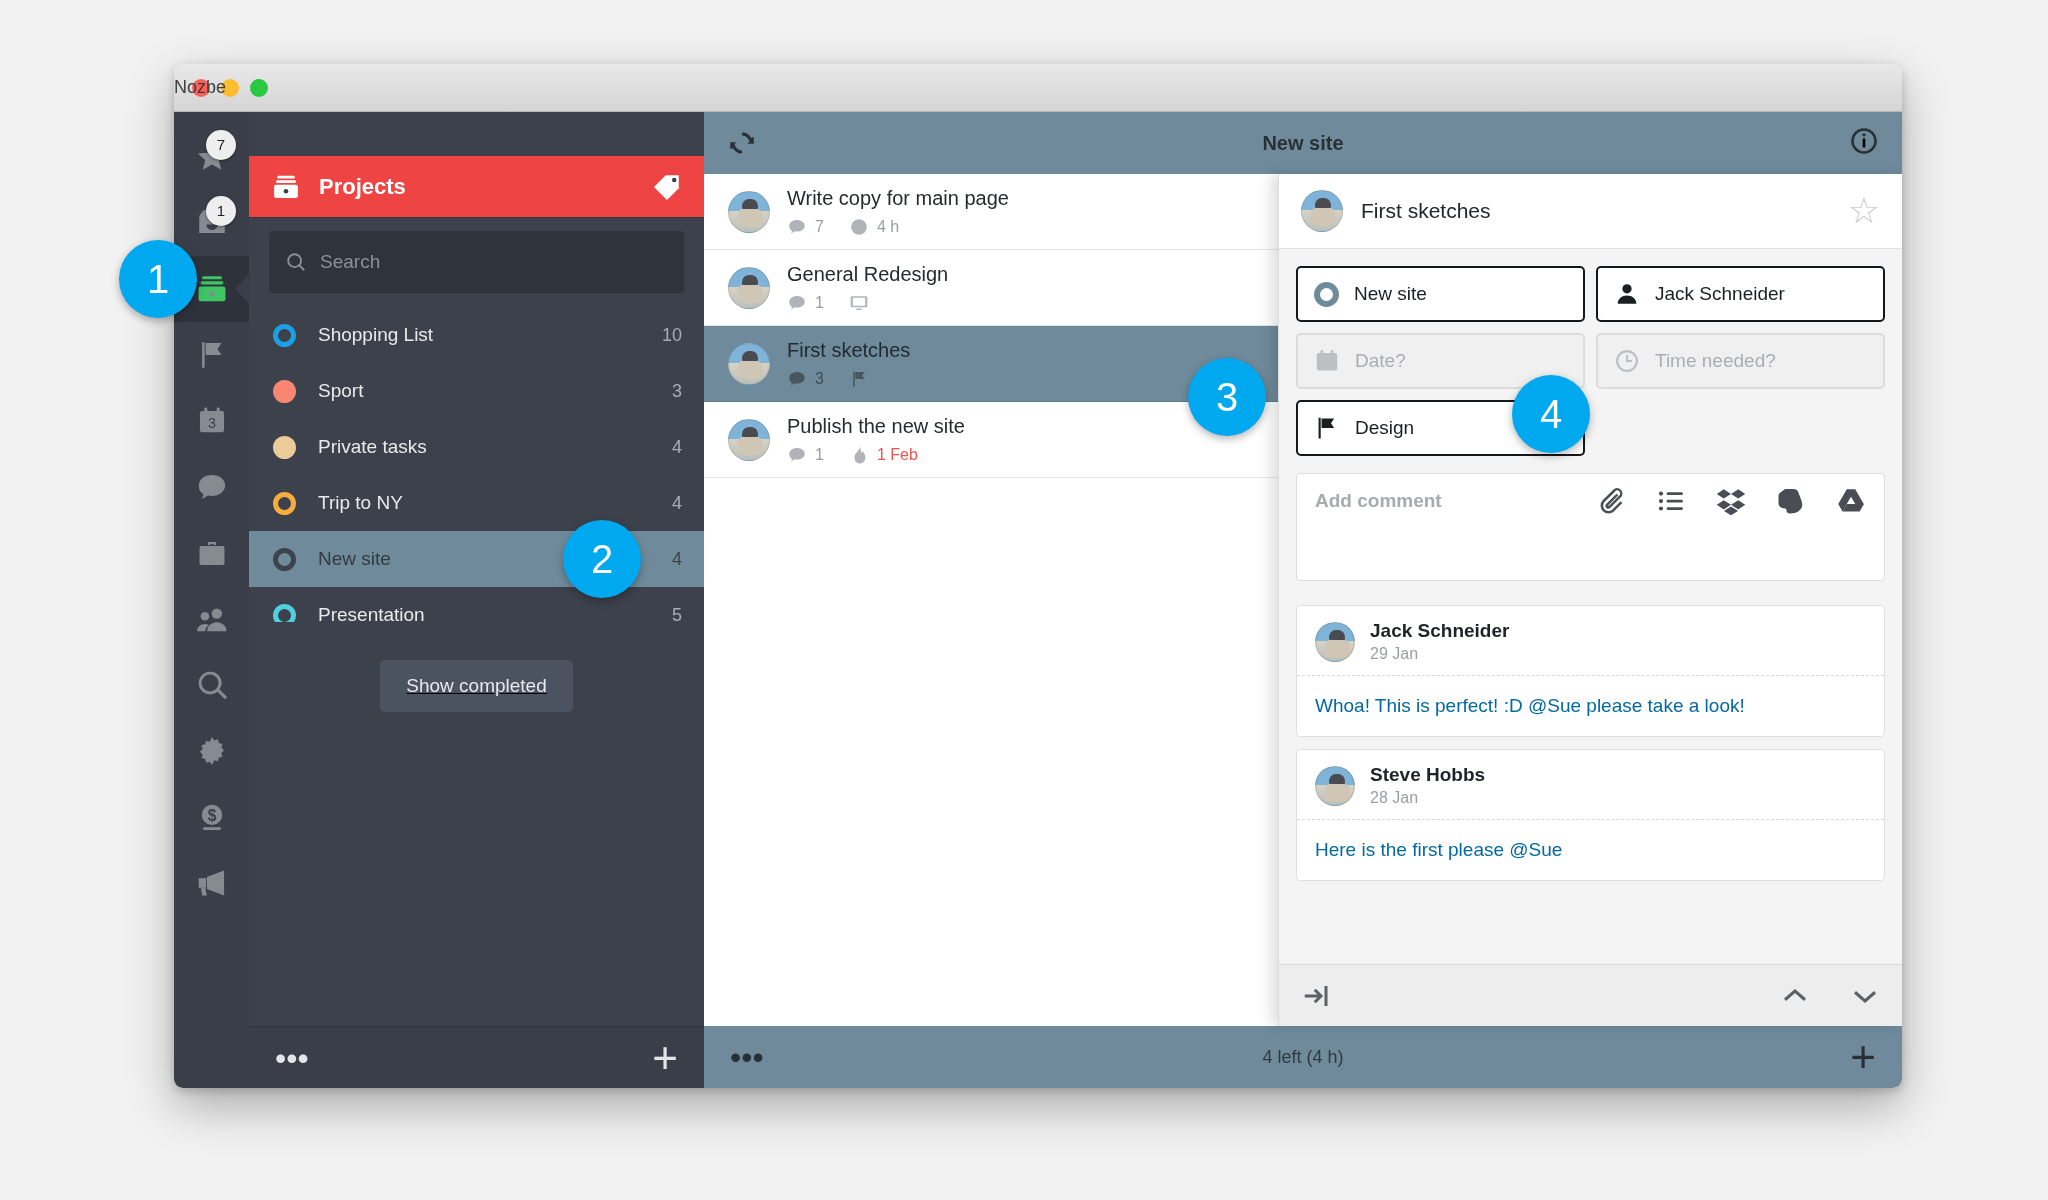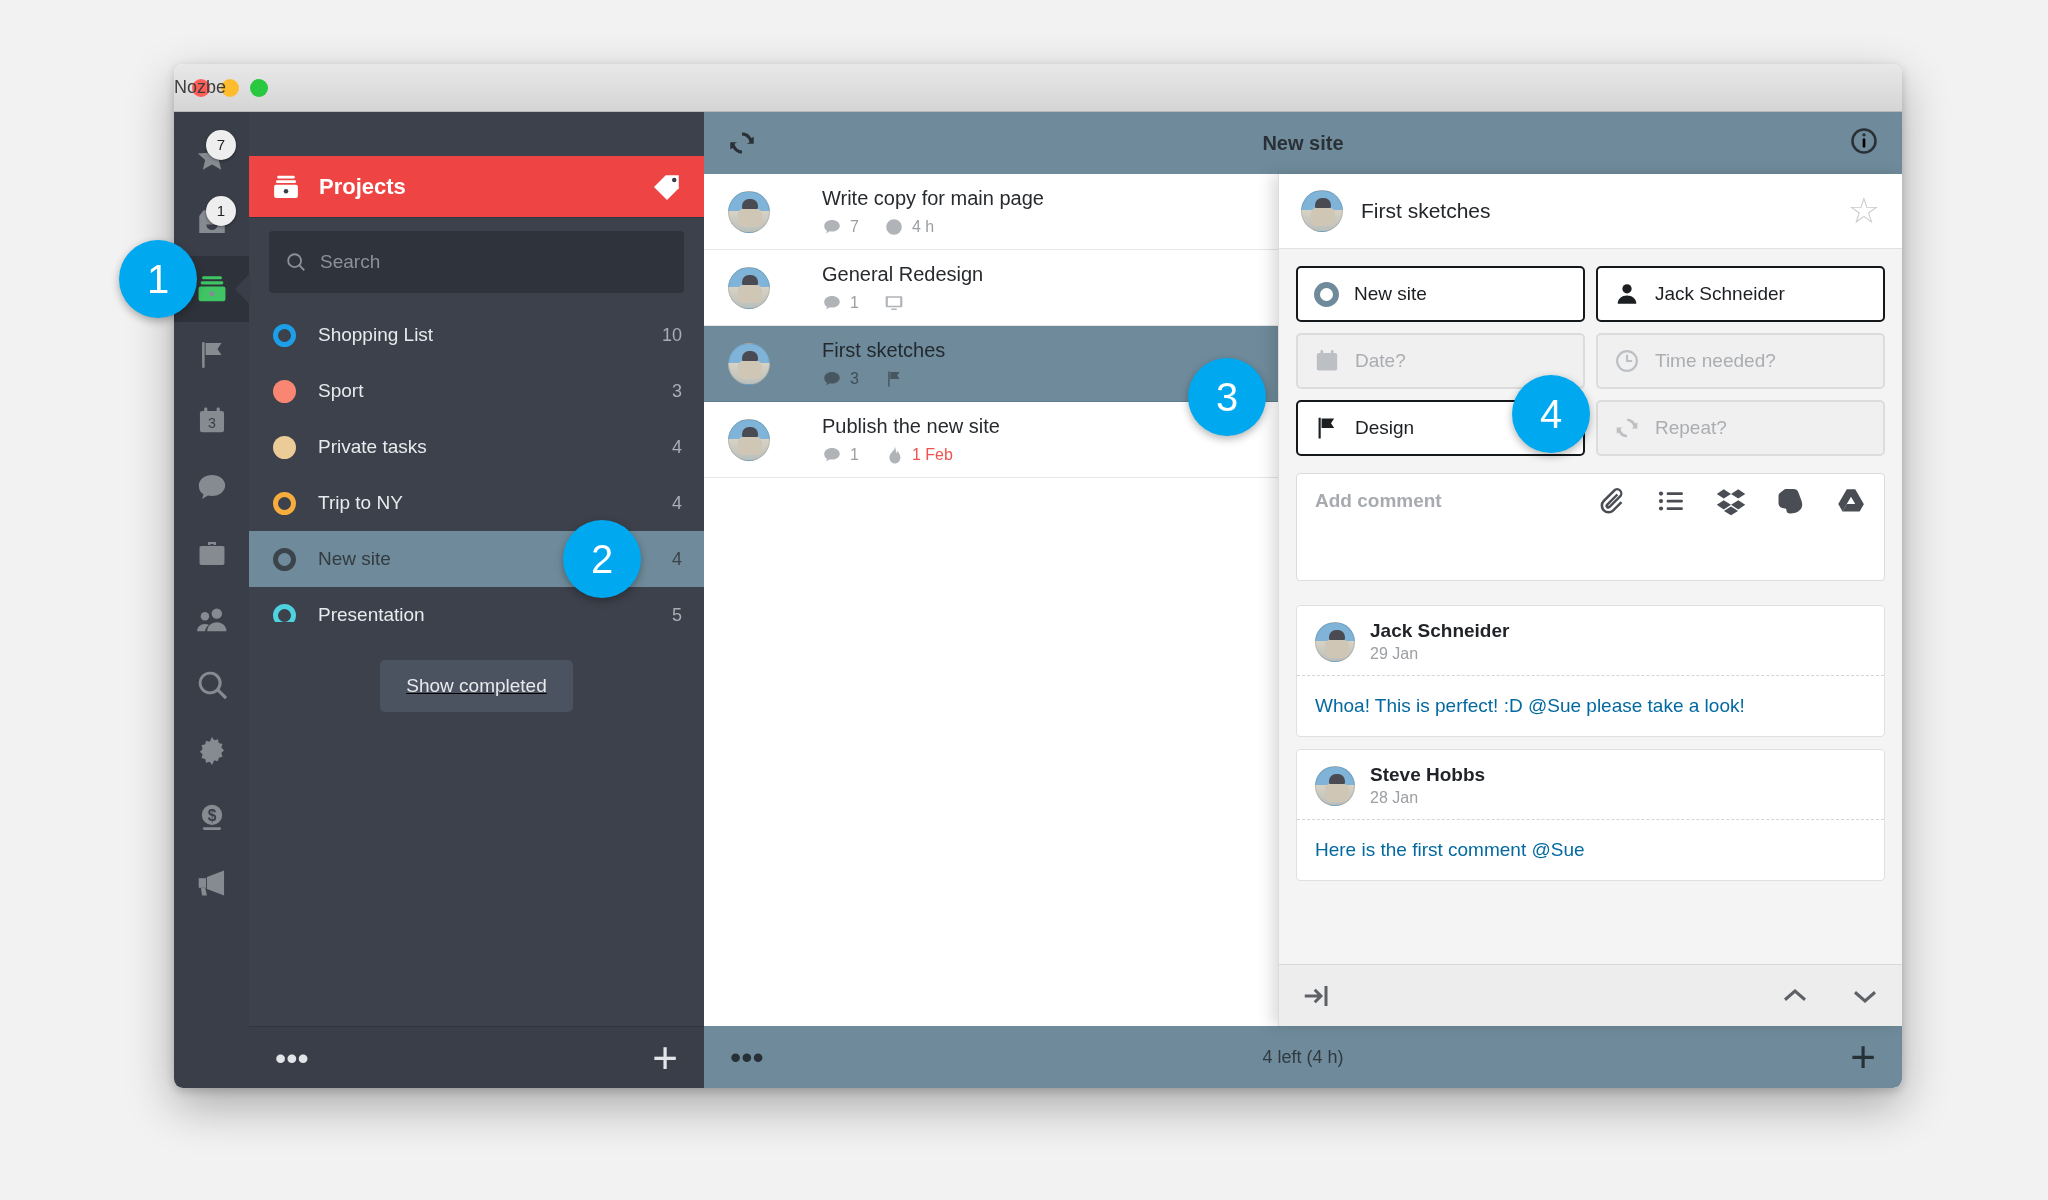--- a/index.html
+++ b/index.html
@@ -139,21 +139,21 @@
     font-size: 20px; font-weight: bold; color: #2a3136;
   }
   .thic { width: 32px; height: 32px; position: relative; z-index: 2; }
   .thic path, .thic circle { fill: #2a3136; }
   .info-right { margin-left: auto; position: relative; z-index: 2; }
 
   .tasks-body { flex: 1; display: flex; min-height: 0; }
   .task-list { flex: 1; min-width: 0; background: #fff; }
   .task-row {
     height: 76px; display: flex; align-items: center;
-    padding: 0 20px 0 24px; border-bottom: 1px solid #e6e6e6; gap: 35px;
+    padding: 0 20px 0 24px; border-bottom: 1px solid #e6e6e6;
   }
   .task-row.selected { background: #6f8b9b; border-bottom-color: #5f7c8c; }
   .avatar {
     width: 42px; height: 42px; border-radius: 50%; flex: none;
     background: linear-gradient(#7fb4d8 0%, #7fb4d8 48%, #d8d2c4 48%, #b9c0bd 100%);
     position: relative; overflow: hidden; border: 1px solid rgba(0,0,0,0.12);
   }
   .avatar::before {
     content:""; position:absolute; left:13px; top:7px; width:16px; height:11px;
     border-radius: 7px 7px 3px 3px; background:#4a4a52;
@@ -585,27 +585,20 @@
                     <rect x="11.1" y="6" width="1.9" height="7" rx=".9"></rect>
                     <rect x="11.1" y="11.1" width="5.8" height="1.9" rx=".9"></rect>
                   </svg>
                   <span>Time needed?</span>
                 </div>
                 <div class="attr filled">
                   <svg class="aic" viewBox="0 0 24 24">
                     <path d="M4.2 2.6h2v19h-2z M7 3.2h11.6l-2.9 4.4 2.9 4.4H7z"></path>
                   </svg>
                   <span>Design</span>
-                </div>
-                <div class="attr empty">
-                  <svg class="aic" viewBox="0 0 24 24">
-                    <path d="M12 3.4a8.6 8.6 0 017.6 4.5l1.9-1.1v5.6h-5.6l2.1-1.2A6.3 6.3 0 0012 5.6z"></path>
-                    <path d="M12 20.6a8.6 8.6 0 01-7.6-4.5l-1.9 1.1V11.6h5.6l-2.1 1.2a6.3 6.3 0 006 5.6z"></path>
-                  </svg>
-                  <span>Repeat?</span>
                 </div>
               </div>
 
             <div class="composer">
               <span class="composer-ph">Add comment</span>
               <div class="composer-tools">
                 <svg class="cic" viewBox="0 0 24 24">
                   <path d="M16.4 6.1l-7.9 7.9a2.3 2.3 0 103.2 3.2l8.2-8.2a4.3 4.3 0 10-6.1-6.1l-8.3 8.3a6.3 6.3 0 109 8.9l6.6-6.6-1.4-1.4-6.6 6.6a4.3 4.3 0 11-6.1-6.1l8.3-8.3a2.3 2.3 0 113.3 3.3l-8.2 8.2a.35.35 0 01-.5-.5l7.9-7.9z"></path>
                 </svg>
                 <svg class="cic" viewBox="0 0 24 24">
@@ -646,21 +639,21 @@
                   <div class="comment-body">Whoa! This is perfect! :D @Sue please take a look!</div>
                 </div>
                 <div class="comment">
                   <div class="comment-head">
                     <span class="avatar"></span>
                     <div class="comment-names">
                       <div class="comment-author">Steve Hobbs</div>
                       <div class="comment-date">28 Jan</div>
                     </div>
                   </div>
-                  <div class="comment-body">Here is the first comment @Sue</div>
+                  <div class="comment-body">Here is the first please @Sue</div>
                 </div>
               </div>
 
             <div class="detail-foot">
               <svg class="fic" viewBox="0 0 24 24">
                 <path d="M3 12h13 M11 7l5 5-5 5 M20 4v16"></path>
               </svg>
               <div class="foot-navs">
                 <svg class="fic" viewBox="0 0 24 24">
                     <path d="M4 15l8-7 8 7"></path>

